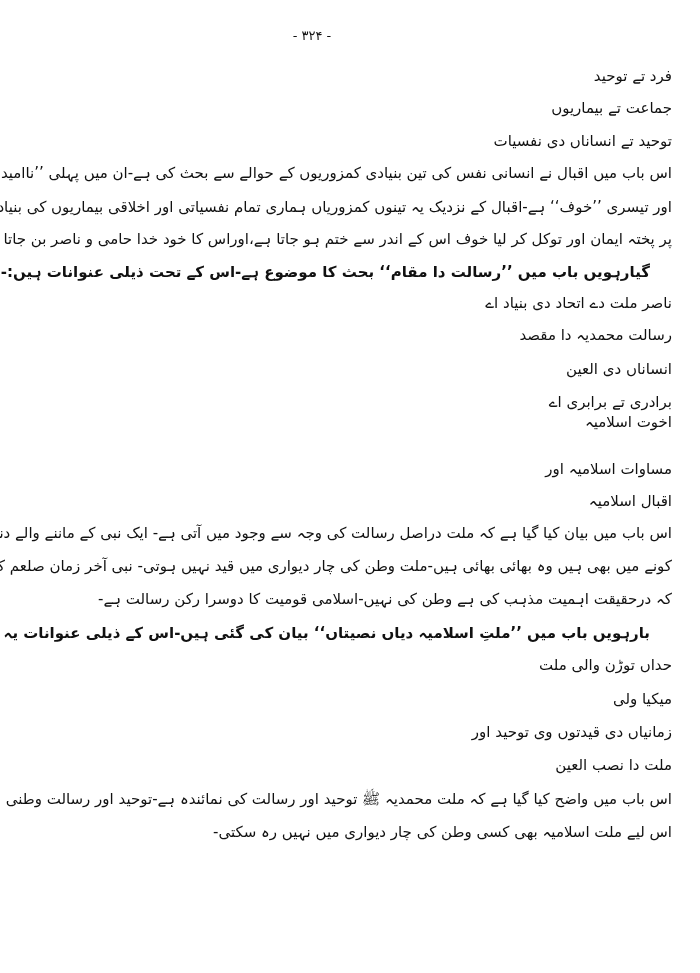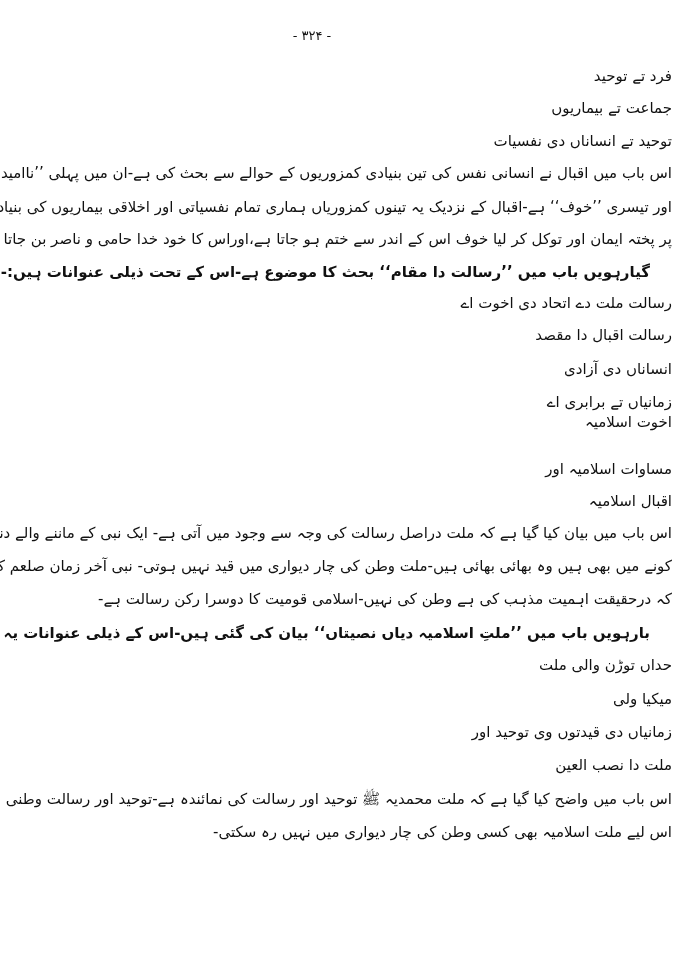--- a/index.html
+++ b/index.html
@@ -21,24 +21,24 @@
 <div class="line r672" style="top:66px">فرد تے توحید</div>
 <div class="line r672" style="top:98px">جماعت تے بیماریوں</div>
 <div class="line r672" style="top:131px">توحید تے انساناں دی نفسیات</div>
 
 <div class="line full" style="top:163px">اس باب میں اقبال نے انسانی نفس کی تین بنیادی کمزوریوں کے حوالے سے بحث کی ہے-ان میں پہلی ’’ناامیدی‘‘ دوسری ’’غم‘‘</div>
 <div class="line full" style="top:197px">اور تیسری ’’خوف‘‘ ہے-اقبال کے نزدیک یہ تینوں کمزوریاں ہماری تمام نفسیاتی اور اخلاقی بیماریوں کی بنیاد ہیں-جس نے اللہ کی واحدنیت</div>
 <div class="line r672" style="right:28px; top:229px">پر پختہ ایمان اور توکل کر لیا خوف اس کے اندر سے ختم ہو جاتا ہے،اوراس کا خود خدا حامی و ناصر بن جاتا ہے۔</div>
 
 <div class="line ind" style="top:262px">گیارہویں باب میں ’’رسالت دا مقام‘‘ بحث کا موضوع ہے-اس کے تحت ذیلی عنوانات ہیں:-</div>
 
-<div class="line r672" style="top:293px">رسالت ملت دے اتحاد دی اخوت اے</div>
-<div class="line r672" style="top:325px">رسالت اقبال دا مقصد</div>
-<div class="line r672" style="top:359px">انساناں دی آزادی</div>
-<div class="line r672" style="top:392px">زمانیاں تے برابری اے</div>
+<div class="line r672" style="top:293px">ناصر ملت دے اتحاد دی بنیاد اے</div>
+<div class="line r672" style="top:325px">رسالت محمدیہ دا مقصد</div>
+<div class="line r672" style="top:359px">انساناں دی العین</div>
+<div class="line r672" style="top:392px">برادری تے برابری اے</div>
 <div class="line r672" style="top:412px">اخوت اسلامیہ</div>
 <div class="line r672" style="top:459px">مساوات اسلامیہ اور</div>
 <div class="line r672" style="top:491px">اقبال اسلامیہ</div>
 
 <div class="line full" style="top:523px">اس باب میں بیان کیا گیا ہے کہ ملت دراصل رسالت کی وجہ سے وجود میں آتی ہے- ایک نبی کے ماننے والے دنیا کے جس</div>
 <div class="line full" style="top:556px">کونے میں بھی ہیں وہ بھائی بھائی ہیں-ملت وطن کی چار دیواری میں قید نہیں ہوتی- نبی آخر زمان صلعم کی ہجرت سے بھی یہی درس ملتا ہے</div>
 <div class="line r672" style="top:589px">کہ درحقیقت اہمیت مذہب کی ہے وطن کی نہیں-اسلامی قومیت کا دوسرا رکن رسالت ہے-</div>
 
 <div class="line ind" style="top:623px">بارہویں باب میں ’’ملتِ اسلامیہ دیاں نصیتاں‘‘ بیان کی گئی ہیں-اس کے ذیلی عنوانات یہ ہیں-</div>
 

